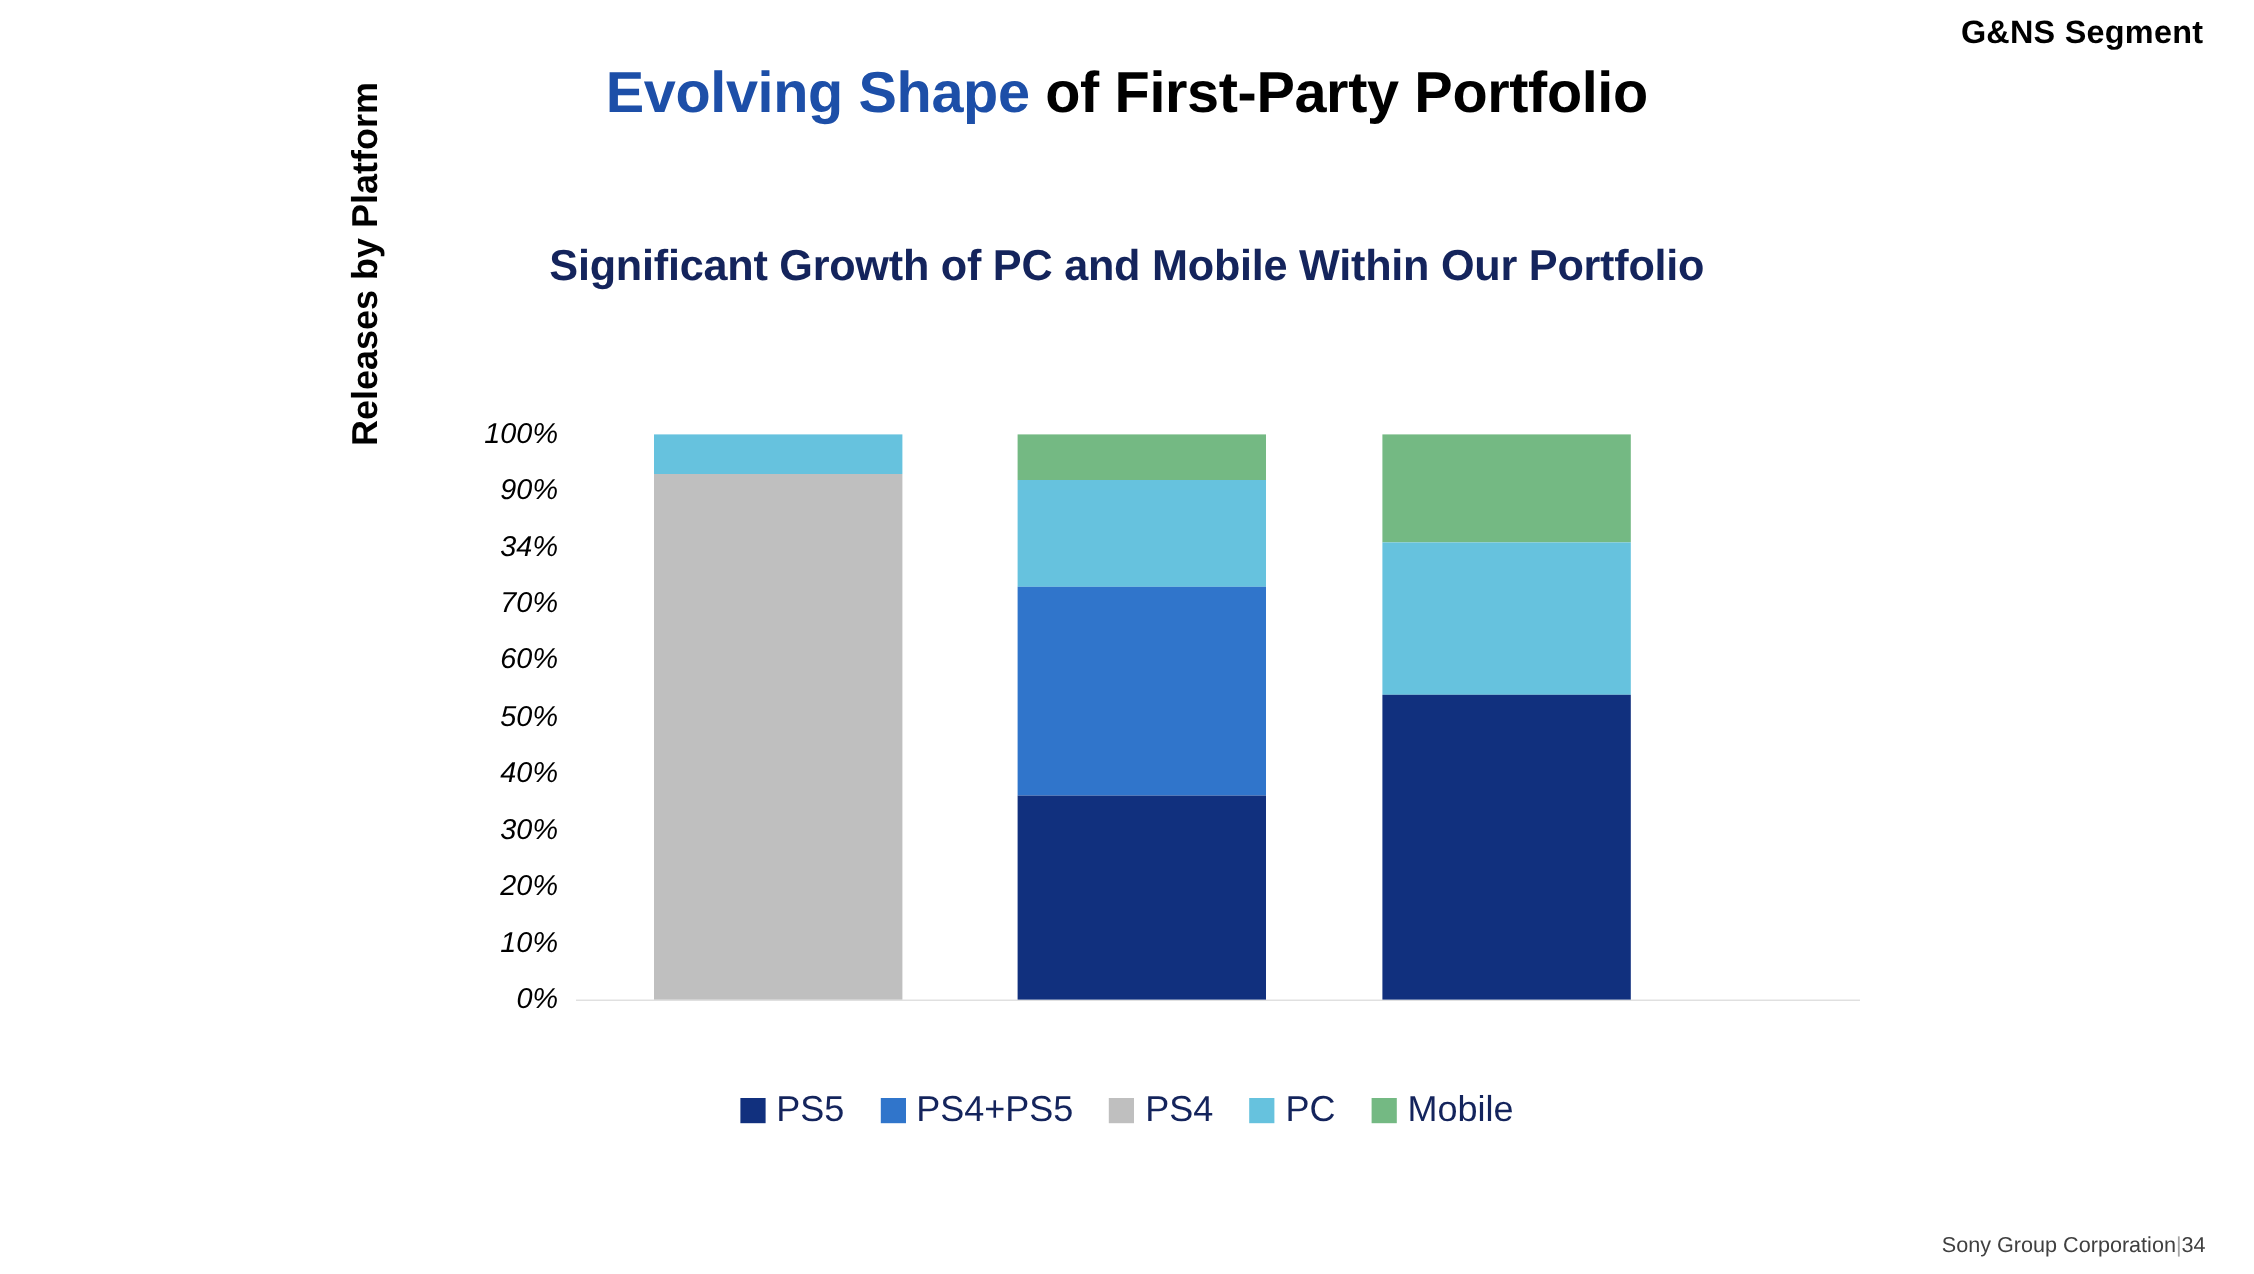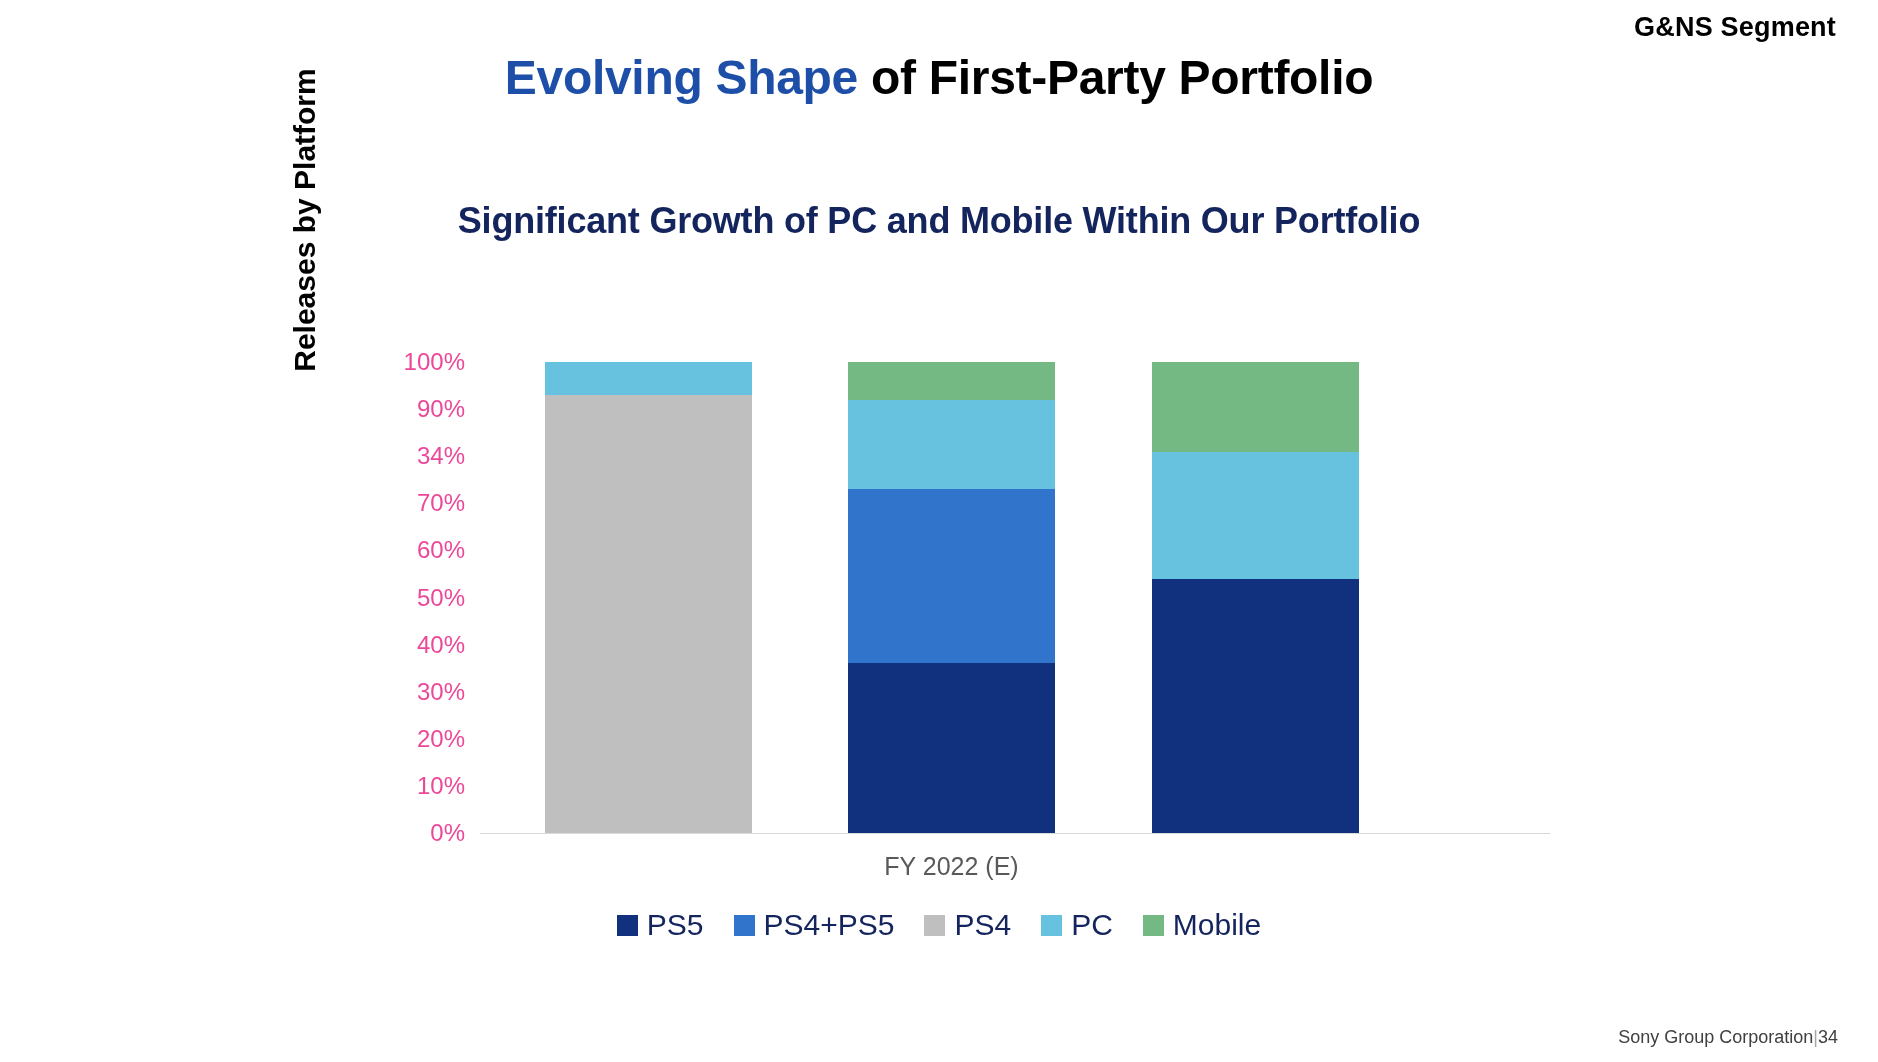--- a/index.html
+++ b/index.html
@@ -92,23 +92,24 @@
     top: 362px;
     width: 80px;
     height: 471px;
   }
   .y-label {
     position: absolute;
     right: 0;
     width: 80px;
     text-align: right;
     font-size: 24px;
-    color: #ec4899;
+    color: #000000;
     transform: translateY(-50%);
     white-space: nowrap;
+    font-style: italic;
   }
 
   .axis-line {
     position: absolute;
     left: 480px;
     top: 833px;
     width: 1070px;
     height: 1px;
     background: #d9d9d9;
   }
@@ -221,21 +222,20 @@
         <div class="seg" style="height: 37.68px; background: rgb(116, 185, 131);"></div>
       </div>
       <div class="bar" style="left: 672px; width: 207px;">
         <div class="seg" style="height: 254.34px; background: rgb(17, 48, 126);"></div>
         <div class="seg" style="height: 127.17px; background: rgb(102, 194, 222);"></div>
         <div class="seg" style="height: 89.49px; background: rgb(116, 185, 131);"></div>
       </div>
     </div>
 
   <div class="x-labels" id="x-labels">
-      <div class="x-label" style="left: 311.5px;">FY 2022 (E)</div>
     </div>
 
 </div>
 
 <div class="legend" id="legend">
     <div class="legend-item">
       <span class="legend-swatch" style="background: rgb(17, 48, 126);"></span>
       <span class="legend-text">PS5</span>
     </div>
     <div class="legend-item">

